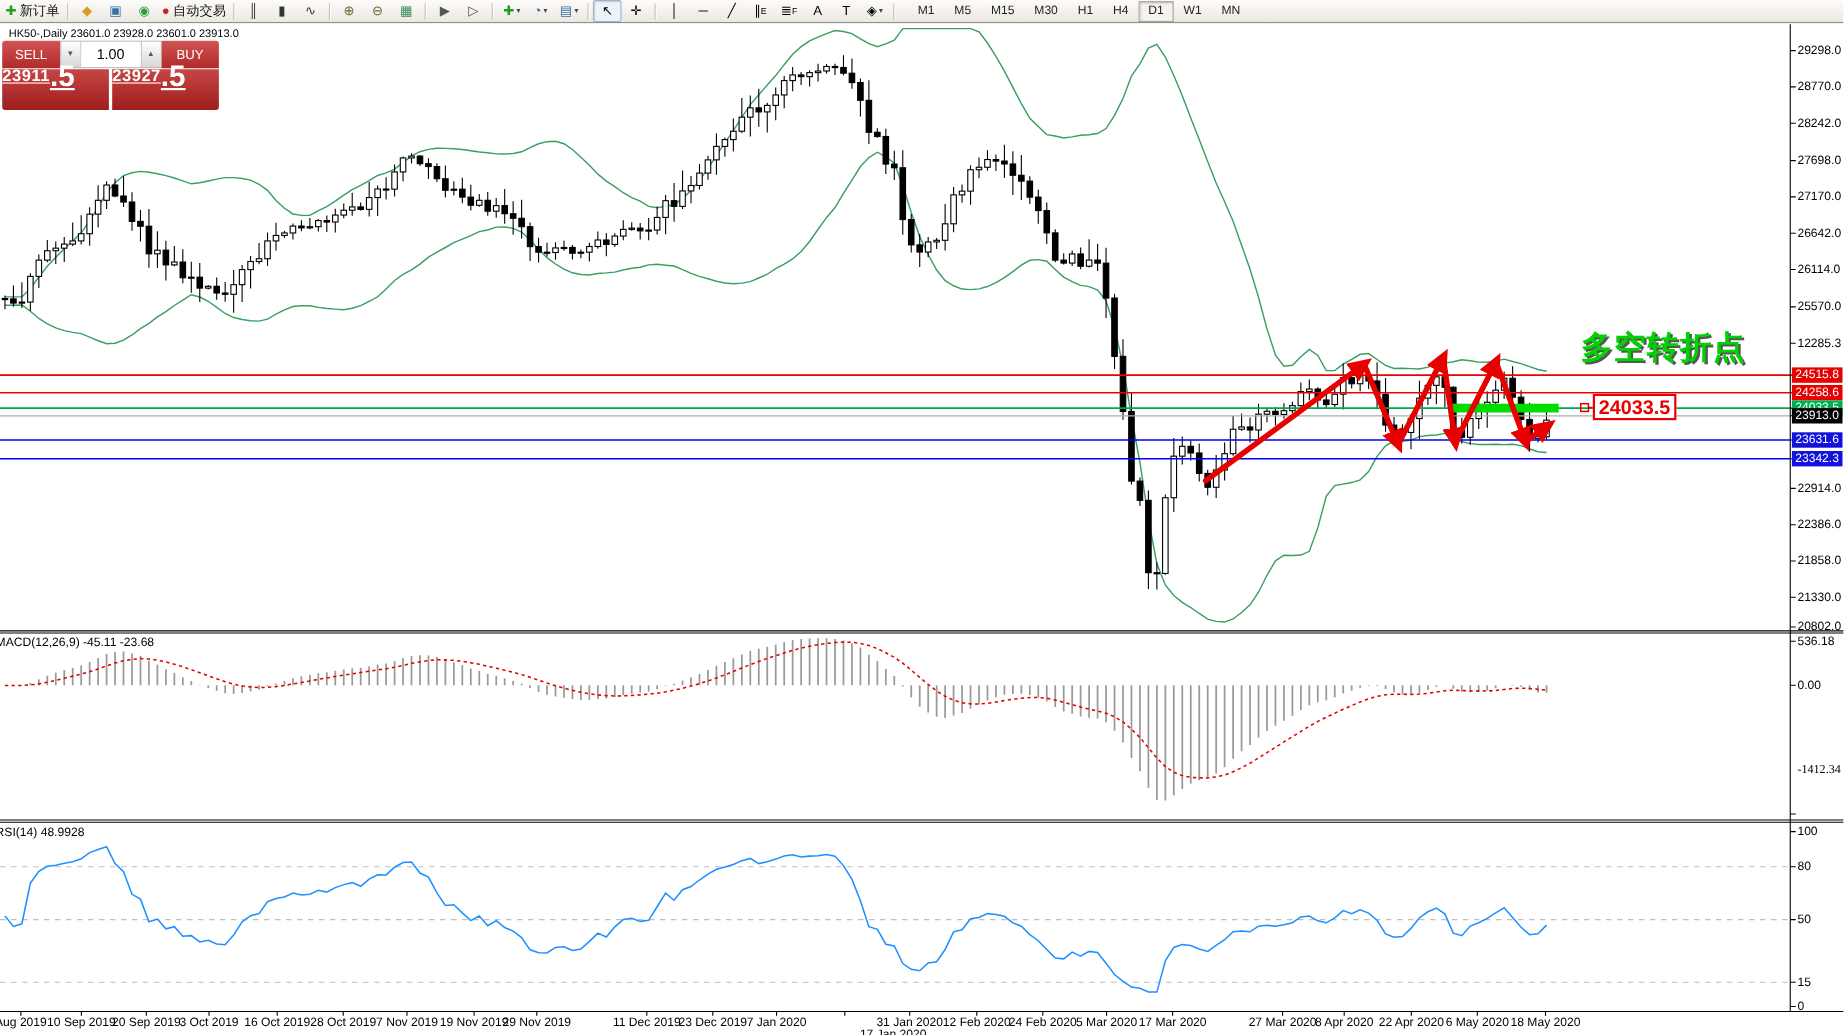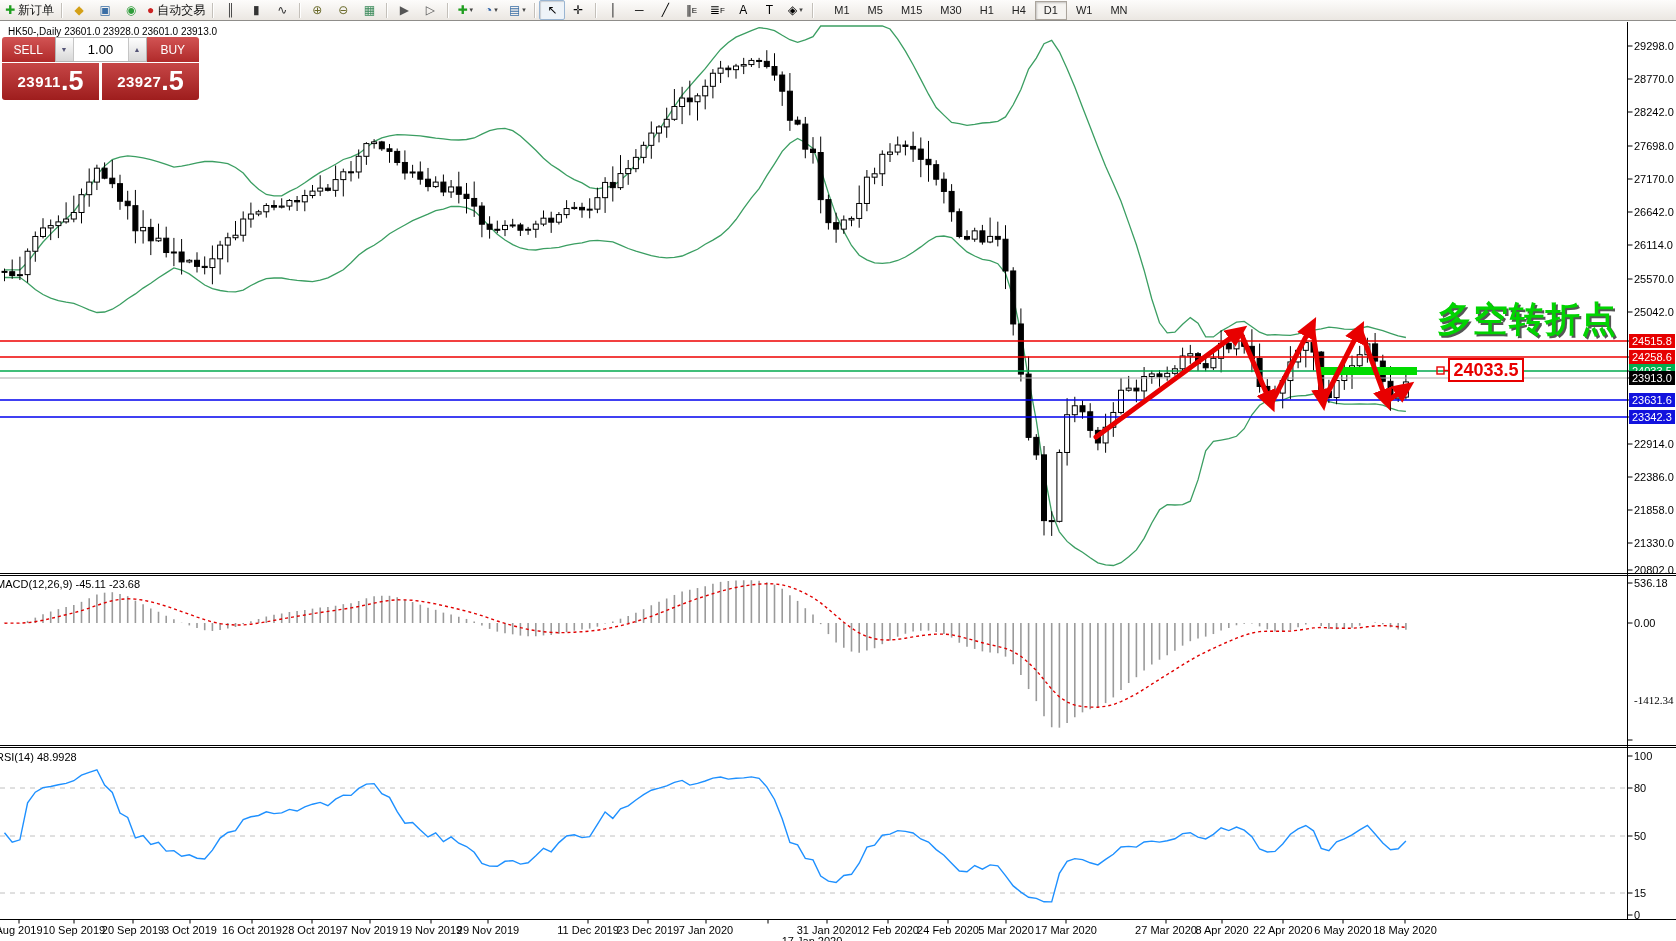--- a/index.html
+++ b/index.html
@@ -30,36 +30,36 @@
   .btn-sell{border-radius:3px 0 0 0;}
   .btn-buy{border-radius:0 3px 0 0;}
   .vol-wrap{flex:1;display:flex;background:#fff;border:1px solid #b5b5b5;box-sizing:border-box;}
   .vol-spin{width:17px;background:linear-gradient(#fefefe,#d8d8d8);display:flex;align-items:center;
     justify-content:center;font-size:7px;color:#557;cursor:pointer;}
   .vol-spin.left{border-right:1px solid #c5c5c5;}
   .vol-spin.right{border-left:1px solid #c5c5c5;}
   #vol-input{flex:1;border:none;outline:none;text-align:center;font-size:13px;width:50px;color:#000;}
   .tp-prices{display:flex;height:37px;margin-top:1px;gap:3px;}
   .price-block{flex:1;background:linear-gradient(#c64646,#9e1d1d);color:#fff;display:flex;
-    align-items:flex-end;justify-content:center;padding-bottom:8px;cursor:pointer;}
+    align-items:flex-end;justify-content:flex-start;padding-bottom:20px;cursor:pointer;text-decoration:underline;}
   .price-block.sell{border-radius:0 0 0 3px;}
   .price-block.buy{border-radius:0 0 3px 0;}
   .price-main{font-size:15px;font-weight:bold;margin-bottom:2px;letter-spacing:.5px;}
   .price-big{font-size:27px;font-weight:bold;line-height:21px;}
   
   .ind-label{left:-4px;font-size:11px;color:#000;white-space:nowrap;}
   #macd-label{top:578px;}
   #rsi-label{top:751px;}
   
   .ax-tick{position:absolute;left:1634px;font-size:11px;color:#000;height:12px;line-height:12px;z-index:5;white-space:nowrap;}
   .ax-marker{position:absolute;left:1629px;height:14px;line-height:14px;font-size:11px;color:#fff;
     padding:0 3px;z-index:6;white-space:nowrap;}
   .date-label{position:absolute;top:924px;font-size:11px;color:#000;transform:translateX(-50%);z-index:5;white-space:nowrap;}
   
-  #anno-text{left:1437px;top:296px;font-size:35px;font-weight:bold;color:#00d400;
+  #anno-text{left:1437px;top:296px;font-size:29px;font-weight:bold;color:#00d400;
     text-shadow:2px 2px 0 #565656;letter-spacing:1px;z-index:9;white-space:nowrap;}
   #price-box{left:1448px;top:358px;width:72px;height:20px;border:2px solid #e80000;background:#fff;
     color:#e80000;font-size:18px;font-weight:bold;text-align:center;line-height:21px;z-index:9;}
 </style>
 </head>
 <body>
 
 <svg id="chart" width="1676" height="941">
     <defs>
       <marker id="ah" markerWidth="4.6" markerHeight="4" refX="2.6" refY="2" orient="auto">
@@ -847,21 +847,21 @@
 
 <div id="labels">
     <div class="ax-tick" style="top: 40px;">29298.0</div>
     <div class="ax-tick" style="top: 73px;">28770.0</div>
     <div class="ax-tick" style="top: 106px;">28242.0</div>
     <div class="ax-tick" style="top: 140px;">27698.0</div>
     <div class="ax-tick" style="top: 173px;">27170.0</div>
     <div class="ax-tick" style="top: 206px;">26642.0</div>
     <div class="ax-tick" style="top: 239px;">26114.0</div>
     <div class="ax-tick" style="top: 273px;">25570.0</div>
-    <div class="ax-tick" style="top: 306px;">25042.0</div>
+    <div class="ax-tick" style="top: 306px;">12285.3</div>
     <div class="ax-tick" style="top: 438px;">22914.0</div>
     <div class="ax-tick" style="top: 471px;">22386.0</div>
     <div class="ax-tick" style="top: 504px;">21858.0</div>
     <div class="ax-tick" style="top: 537px;">21330.0</div>
     <div class="ax-tick" style="top: 564px;">20802.0</div>
     <div class="ax-tick" style="top: 577px;">536.18</div>
     <div class="ax-tick" style="top: 617px;">0.00</div>
     <div class="ax-tick" style="top: 694px; font-family: Liberation Serif, serif;">-1412.34</div>
     <div class="ax-tick" style="top: 750px;">100</div>
     <div class="ax-tick" style="top: 782px;">80</div>

